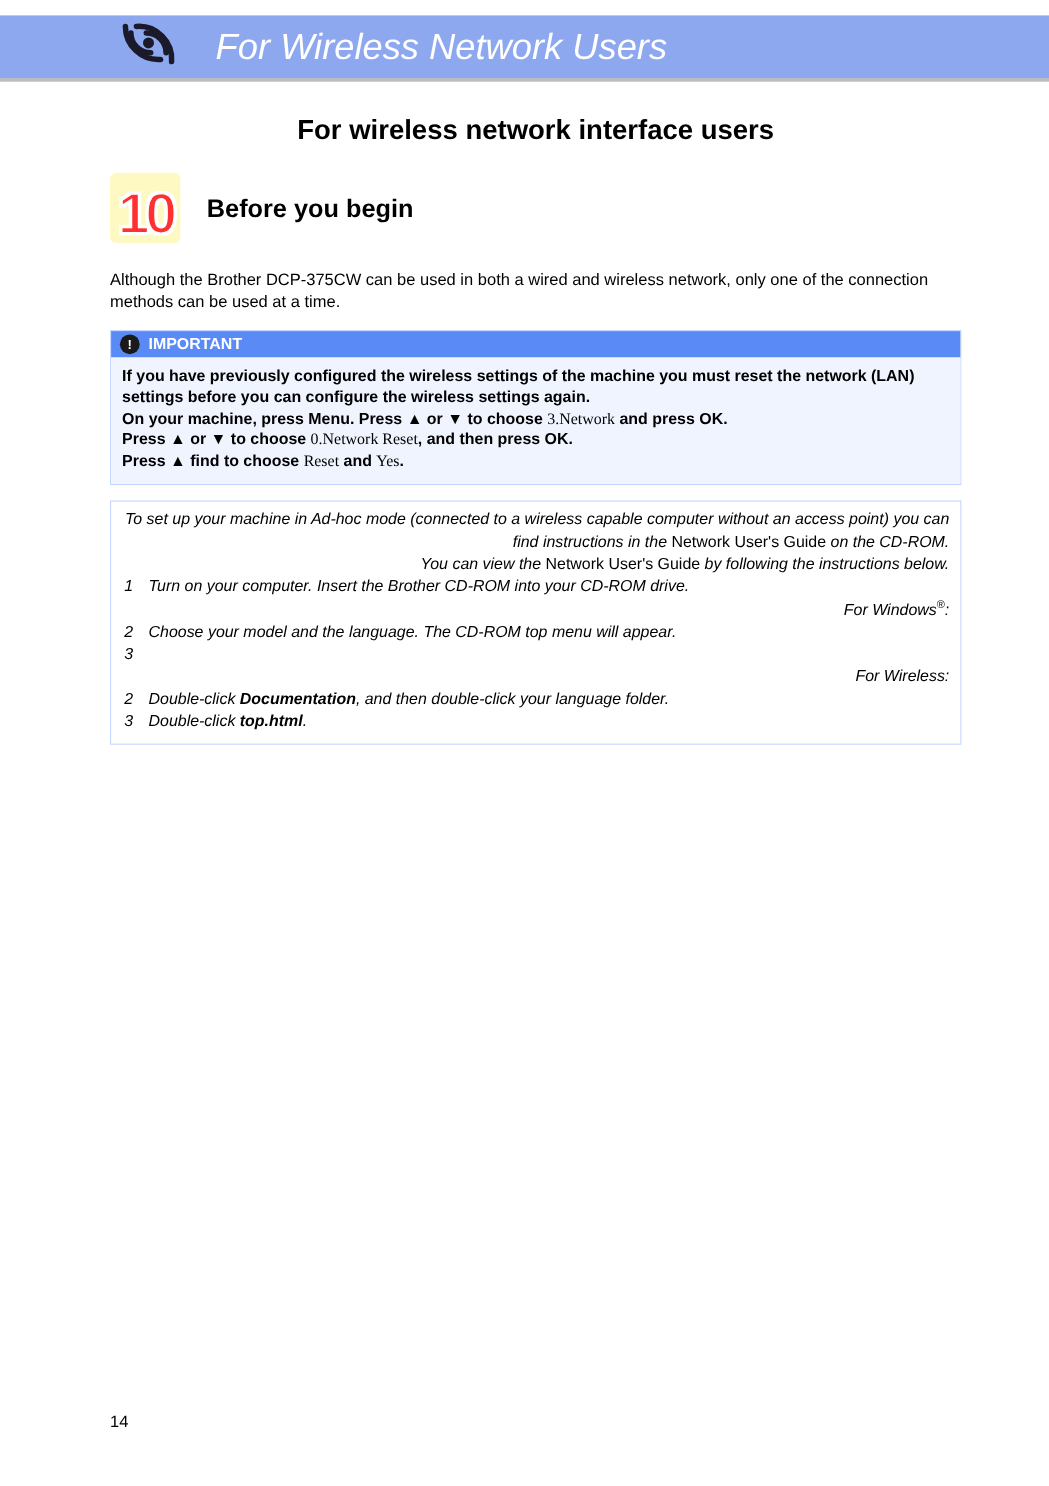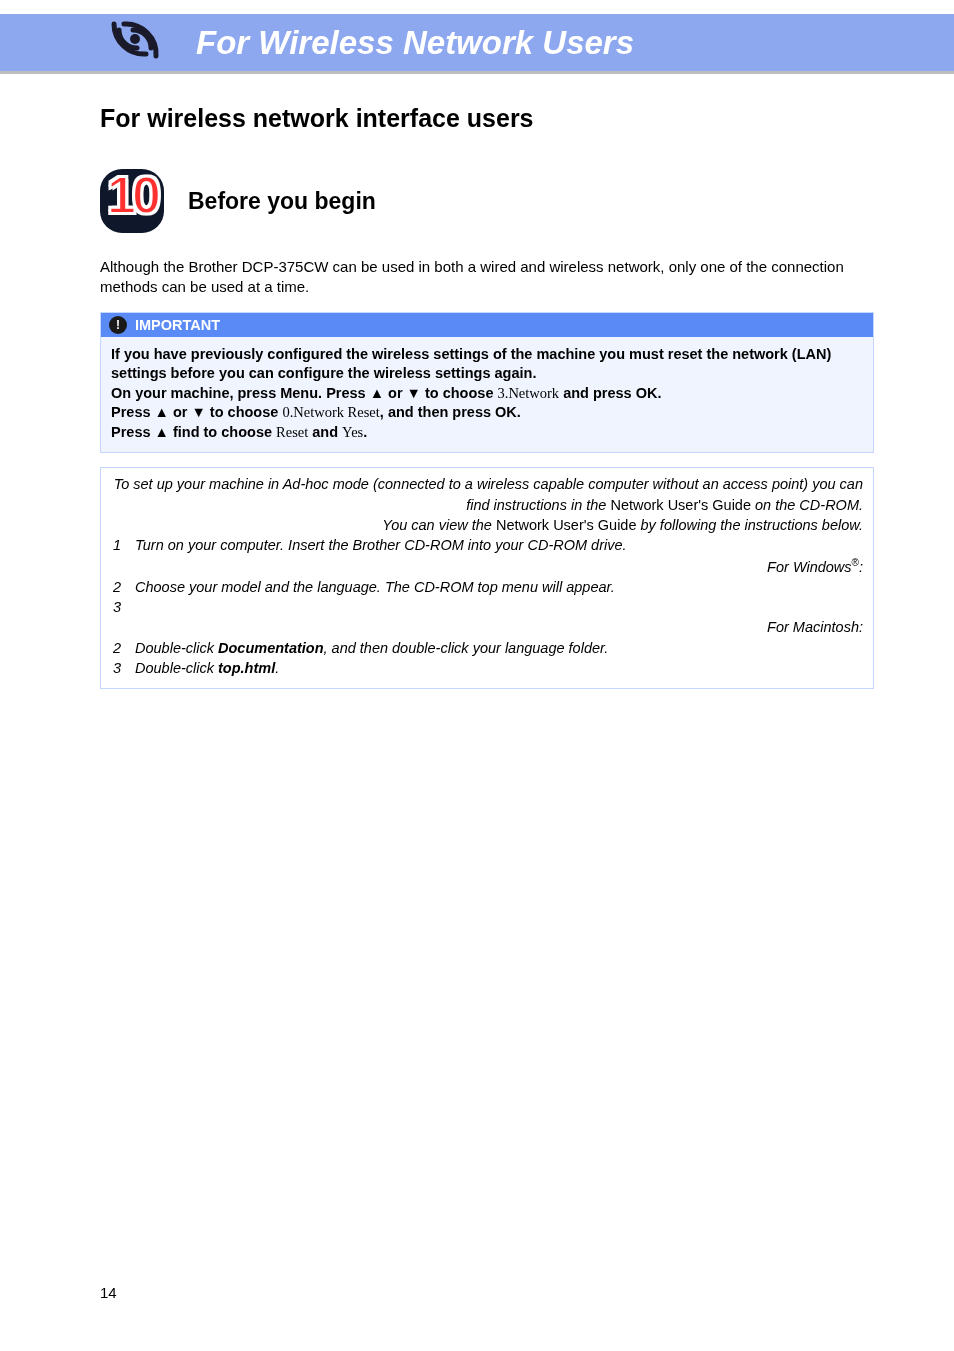--- a/index.html
+++ b/index.html
@@ -24,44 +24,45 @@
   .header-bar .wifi-icon {
     position: absolute;
     left: 100px;
     top: -2px;
     width: 70px;
     height: 60px;
   }
   .header-bar .title {
     color: #ffffff;
     font-size: 33px;
-    font-weight: bold;
+    font-weight: normal;
     font-style: italic;
   }
   .content {
     padding: 30px 80px 0 100px;
   }
   .section-title {
     font-size: 25px;
     font-weight: bold;
-    margin-bottom: 36px;
+    margin-bottom: 24px;
+    text-align: center;
   }
   .step-row {
     display: flex;
     align-items: center;
     gap: 24px;
     margin-bottom: 24px;
   }
   .step-badge {
     width: 64px;
     height: 64px;
-    background: #0f172a;
-    border-radius: 22px;
-    display: flex;
-    align-items: flex-start;
+    background: #fef9c3;
+    border-radius: 6px;
+    display: flex;
+    align-items: flex-end;
     justify-content: center;
     position: relative;
   }
   .step-badge span {
     font-size: 52px;
     font-weight: 900;
     color: #ff3030;
     -webkit-text-stroke: 2px #ffffff;
     text-shadow:
       -2px -2px 0 #fff,  2px -2px 0 #fff,
@@ -221,21 +222,21 @@
             <span>Turn on your computer. Insert the Brother CD-ROM into your CD-ROM drive.</span>
           </div>
         <div><span>For Windows</span><sup class="normal">®</sup><span>:</span></div>
         <div class="row">
             <span class="num">2</span>
             <span>Choose your model and the language. The CD-ROM top menu will appear.</span>
           </div>
         <div class="row">
             <span class="num">3</span>
           </div>
-        <div>For Macintosh:</div>
+        <div>For Wireless:</div>
         <div class="row">
             <span class="num">2</span>
             <span><span>Double-click </span><span class="bi">Documentation</span><span>, and then double-click your language folder.</span></span>
           </div>
         <div class="row">
             <span class="num">3</span>
             <span><span>Double-click </span><span class="bi">top.html</span><span>.</span></span>
           </div>
       </div>
     </div>

